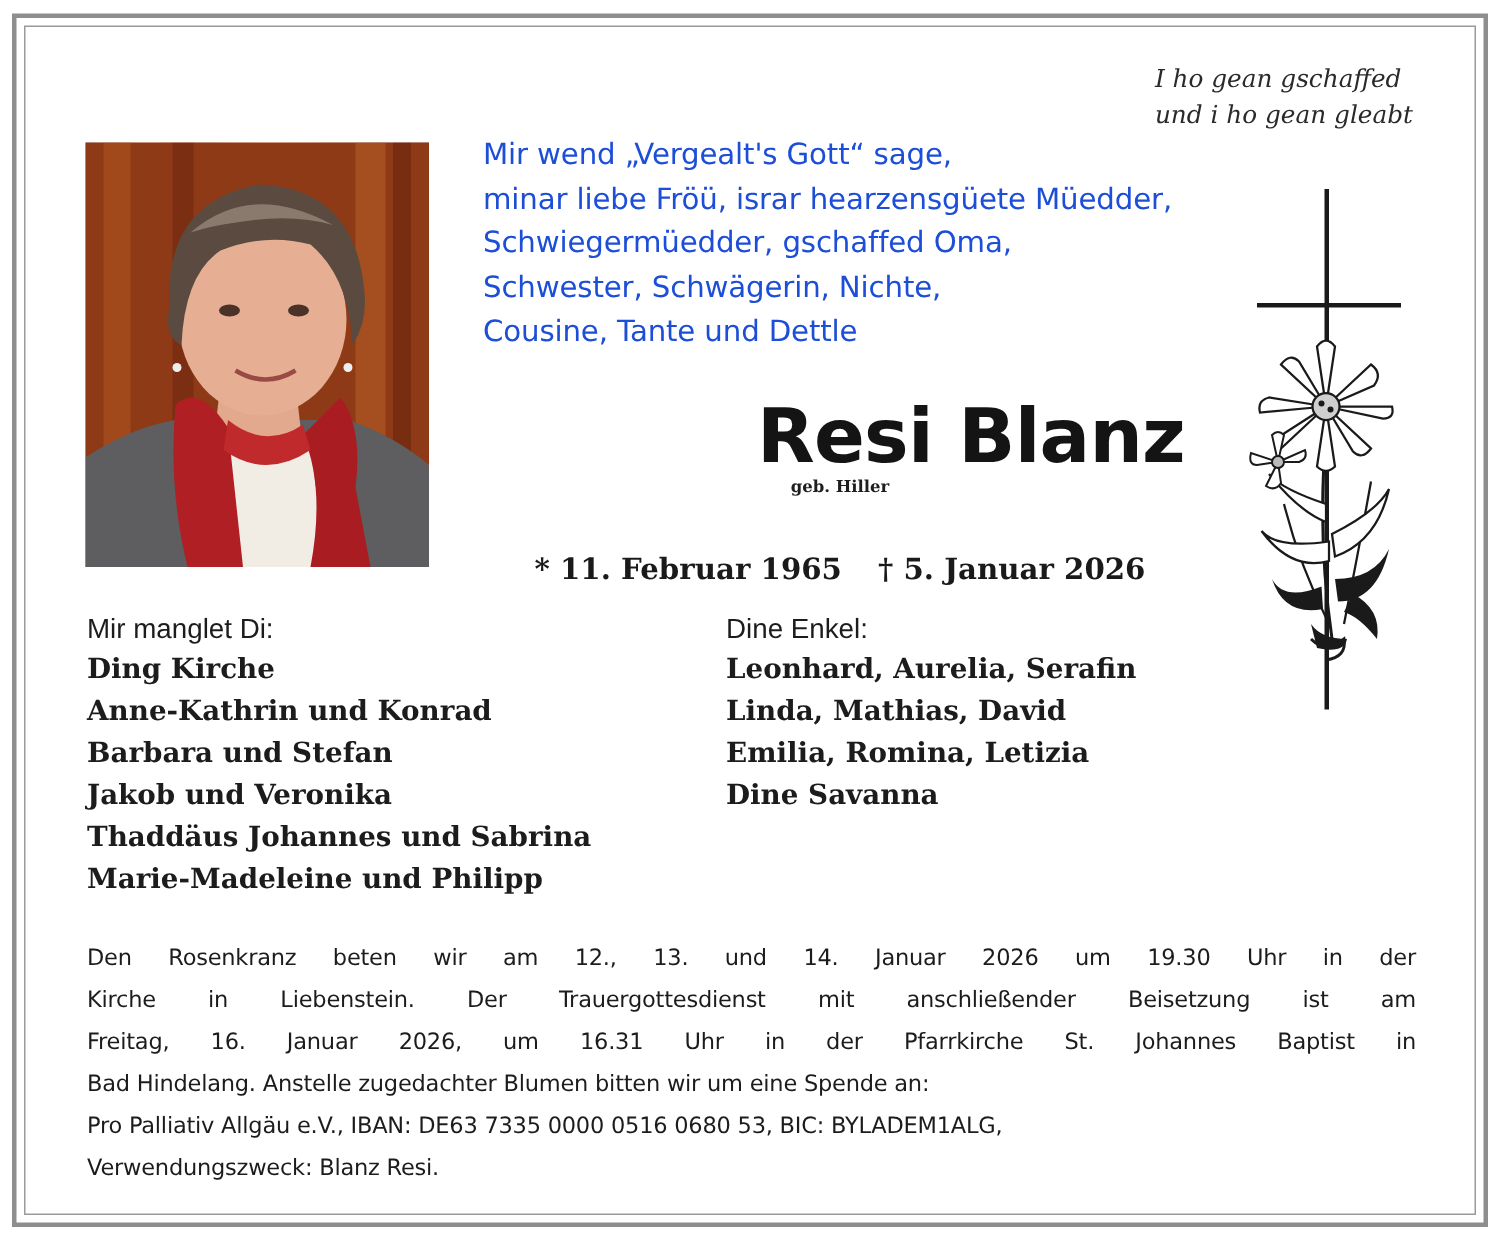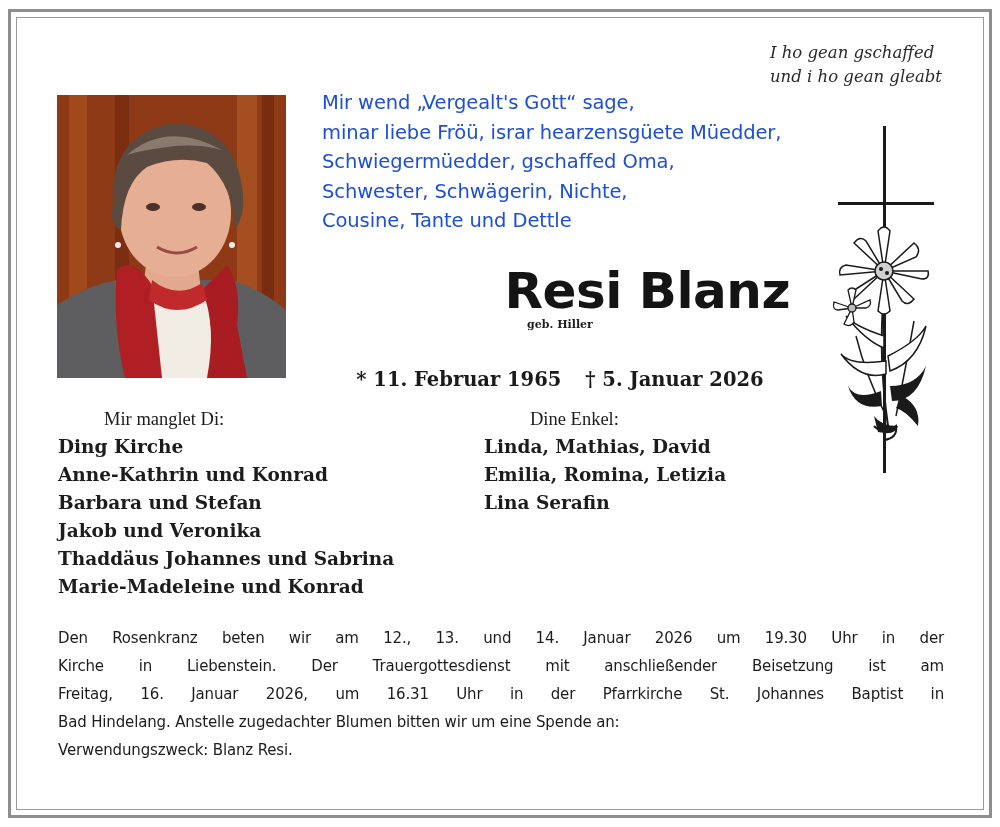--- a/index.html
+++ b/index.html
@@ -27,21 +27,21 @@
   .maiden { position: absolute; left: 330px; top: 318px; width: 460px; text-align: center;
             font-family: "DejaVu Serif", serif; font-weight: bold; font-size: 11px; color: #1e1e1e; }
   .dates { position: absolute; left: 330px; top: 356px; width: 460px; text-align: center;
            font-family: "DejaVu Serif", serif; font-weight: bold; font-size: 19.5px; color: #1a1a1a;
            white-space: nowrap; margin-top: 12px; }
   .dates .gap { display: inline-block; width: 24px; }
 
   .cross-wrap { position: absolute; left: 826px; top: 126px; width: 120px; height: 350px; }
 
   .col { position: absolute; font-size: 18.5px; line-height: 28px; color: #1c1c1c; }
-  .col .head { font-family: Liberation Serif, serif; font-weight: normal; margin-left: 46px; }
+  .col .head { font-family: Liberation Sans, sans-serif; font-weight: normal; }
   .col .item { font-family: "DejaVu Serif", serif; font-weight: bold; white-space: nowrap; }
   .col-left { left: 58px; top: 405px; }
   .col-right { left: 484px; top: 405px; }
 
   .notice { position: absolute; left: 58px; top: 624px; width: 886px; font-size: 15px; line-height: 28px;
             font-family: "DejaVu Sans", sans-serif; color: #1c1c1c; text-align: justify; letter-spacing: -0.15px; }
   .notice div { white-space: nowrap; }
   .notice .j { text-align-last: justify; white-space: normal; }
 </style>
 </head>
@@ -149,29 +149,31 @@
   </svg>
 </div>
 
 <div class="col col-left">
   <div class="head">Mir manglet Di:</div>
   <div class="item">Ding Kirche</div>
   <div class="item">Anne-Kathrin und Konrad</div>
   <div class="item">Barbara und Stefan</div>
   <div class="item">Jakob und Veronika</div>
   <div class="item">Thaddäus Johannes und Sabrina</div>
-  <div class="item">Marie-Madeleine und Konrad</div>
+  <div class="item">Marie-Madeleine und Philipp</div>
 </div>
 
 <div class="col col-right">
   <div class="head">Dine Enkel:</div>
+  <div class="item">Leonhard, Aurelia, Serafin</div>
   <div class="item">Linda, Mathias, David</div>
   <div class="item">Emilia, Romina, Letizia</div>
-  <div class="item">Lina Serafin</div>
+  <div class="item">Dine Savanna</div>
 </div>
 
 <div class="notice">
   <div class="j">Den Rosenkranz beten wir am 12., 13. und 14. Januar 2026 um 19.30 Uhr in der</div>
   <div class="j">Kirche in Liebenstein. Der Trauergottesdienst mit anschließender Beisetzung ist am</div>
   <div class="j">Freitag, 16. Januar 2026, um 16.31 Uhr in der Pfarrkirche St. Johannes Baptist in</div>
   <div>Bad Hindelang. Anstelle zugedachter Blumen bitten wir um eine Spende an:</div>
+  <div>Pro Palliativ Allgäu e.V., IBAN: DE63 7335 0000 0516 0680 53, BIC: BYLADEM1ALG,</div>
   <div>Verwendungszweck: Blanz Resi.</div>
 </div>
 
 </body></html>

